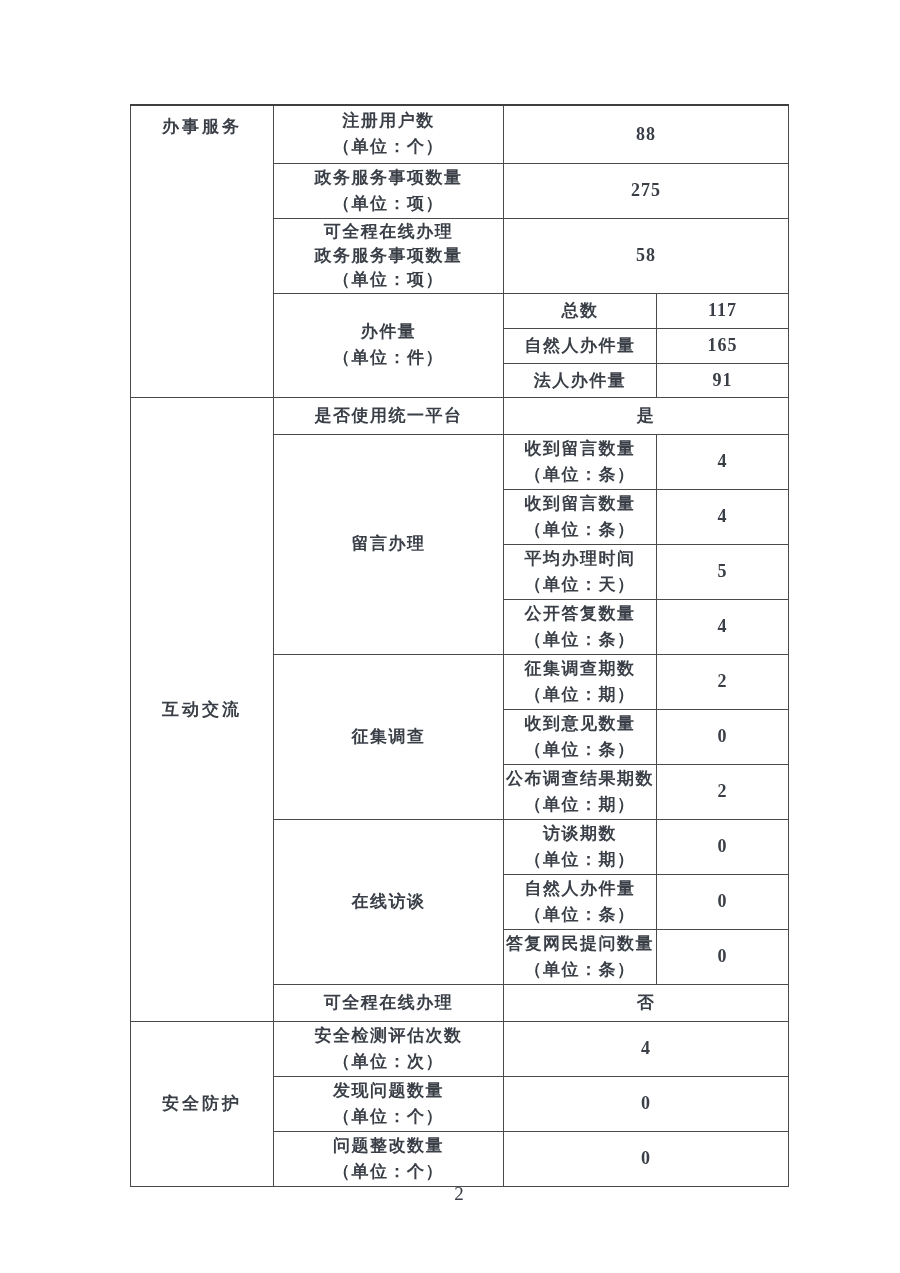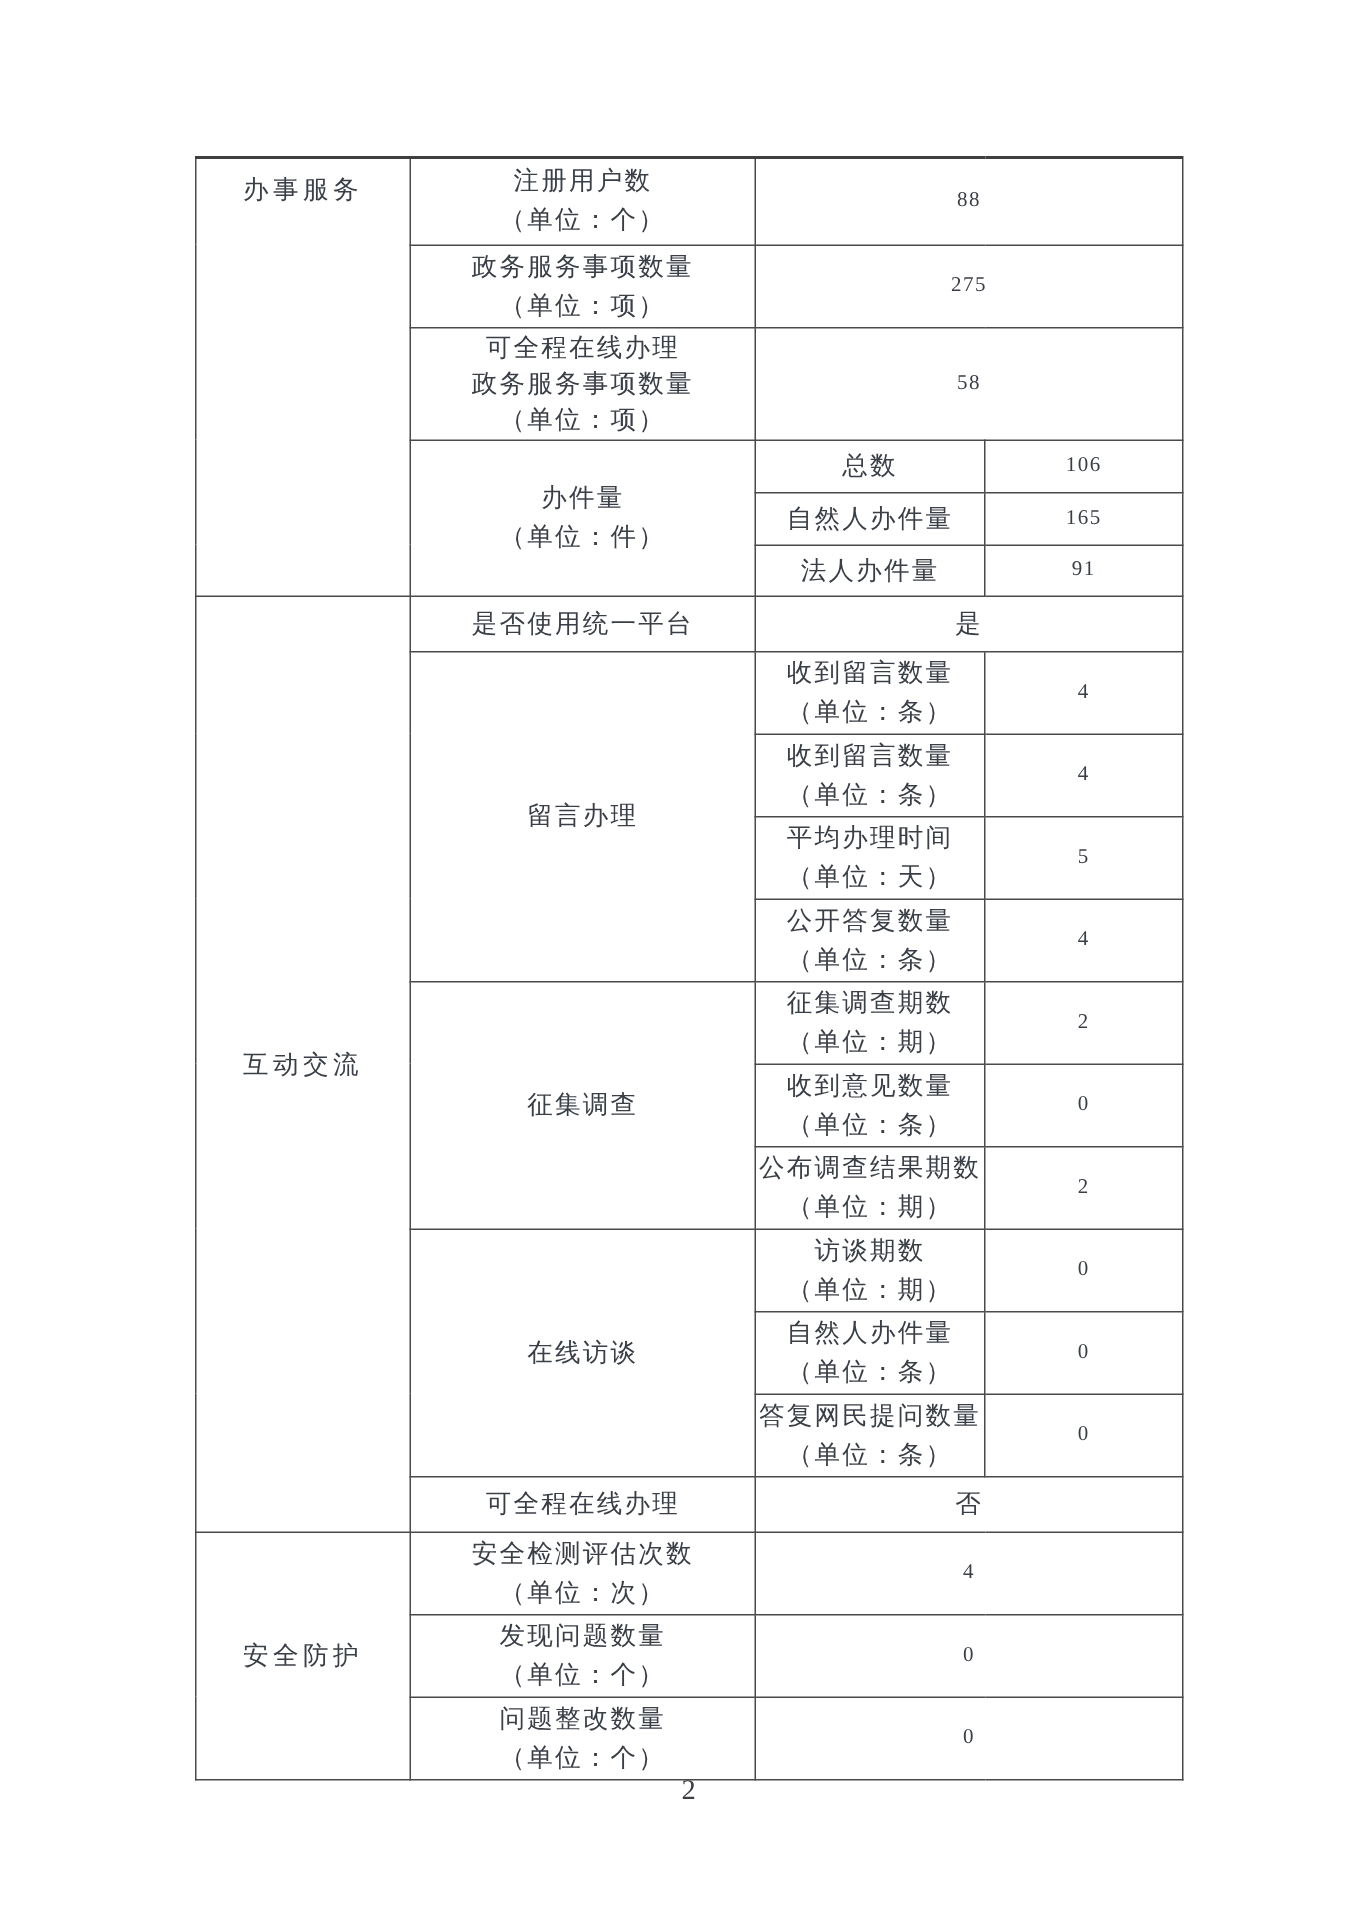--- a/index.html
+++ b/index.html
@@ -10,38 +10,39 @@
     font-family:"Liberation Serif","DejaVu Serif",serif;
     color:#3a3f47;
   }
   .sheet { position:absolute; inset:0; background:#ffffff; }
 
   table.report {
     position:absolute; left:130px; top:104px; width:658px;
     border-collapse:collapse; table-layout:fixed;
     border:1px solid #4a4a4a;
     border-top:2px solid #3f3f3f;
+    font-weight:bold;
   }
   col.c-cat  { width:143px; }
   col.c-item { width:230px; }
   col.c-sub  { width:153px; }
   col.c-val  { width:132px; }
 
   td {
     border:1px solid #4a4a4a;
     text-align:center; vertical-align:middle;
     font-size:17px; letter-spacing:1.5px;
     padding:1px 2px;
   }
   td .ln { line-height:26px; }
   td .ln3 { line-height:24px; }
 
   td.cat { letter-spacing:3px; }
   td.cat-top { vertical-align:top; padding-top:9px; }
-  td.num { font-size:14px; letter-spacing:1px; }
+  td.num { font-size:18px; letter-spacing:1px; }
 
   
   tr.h58{height:58px} tr.h55{height:55px} tr.h73{height:73px}
   tr.h35{height:35px} tr.h34{height:34px}
   tr.h37{height:37px} tr.h53{height:53px} tr.h52{height:52px} tr.h51{height:51px}
 
   .pagenum {
     position:absolute; top:1183px; left:130px; width:658px;
     text-align:center; font-size:19px; color:#3a3f47;
   }
@@ -82,21 +83,21 @@
         <div class="ln3">（单位：项）</div>
       </td>
       <td class="num" colspan="2">58</td>
     </tr>
     <tr class="h35">
       <td rowspan="3">
         <div class="ln">办件量</div>
         <div class="ln">（单位：件）</div>
       </td>
       <td>总数</td>
-      <td class="num">106</td>
+      <td class="num">117</td>
     </tr>
     <tr class="h35">
       <td>自然人办件量</td>
       <td class="num">165</td>
     </tr>
     <tr class="h34">
       <td>法人办件量</td>
       <td class="num">91</td>
     </tr>
 

